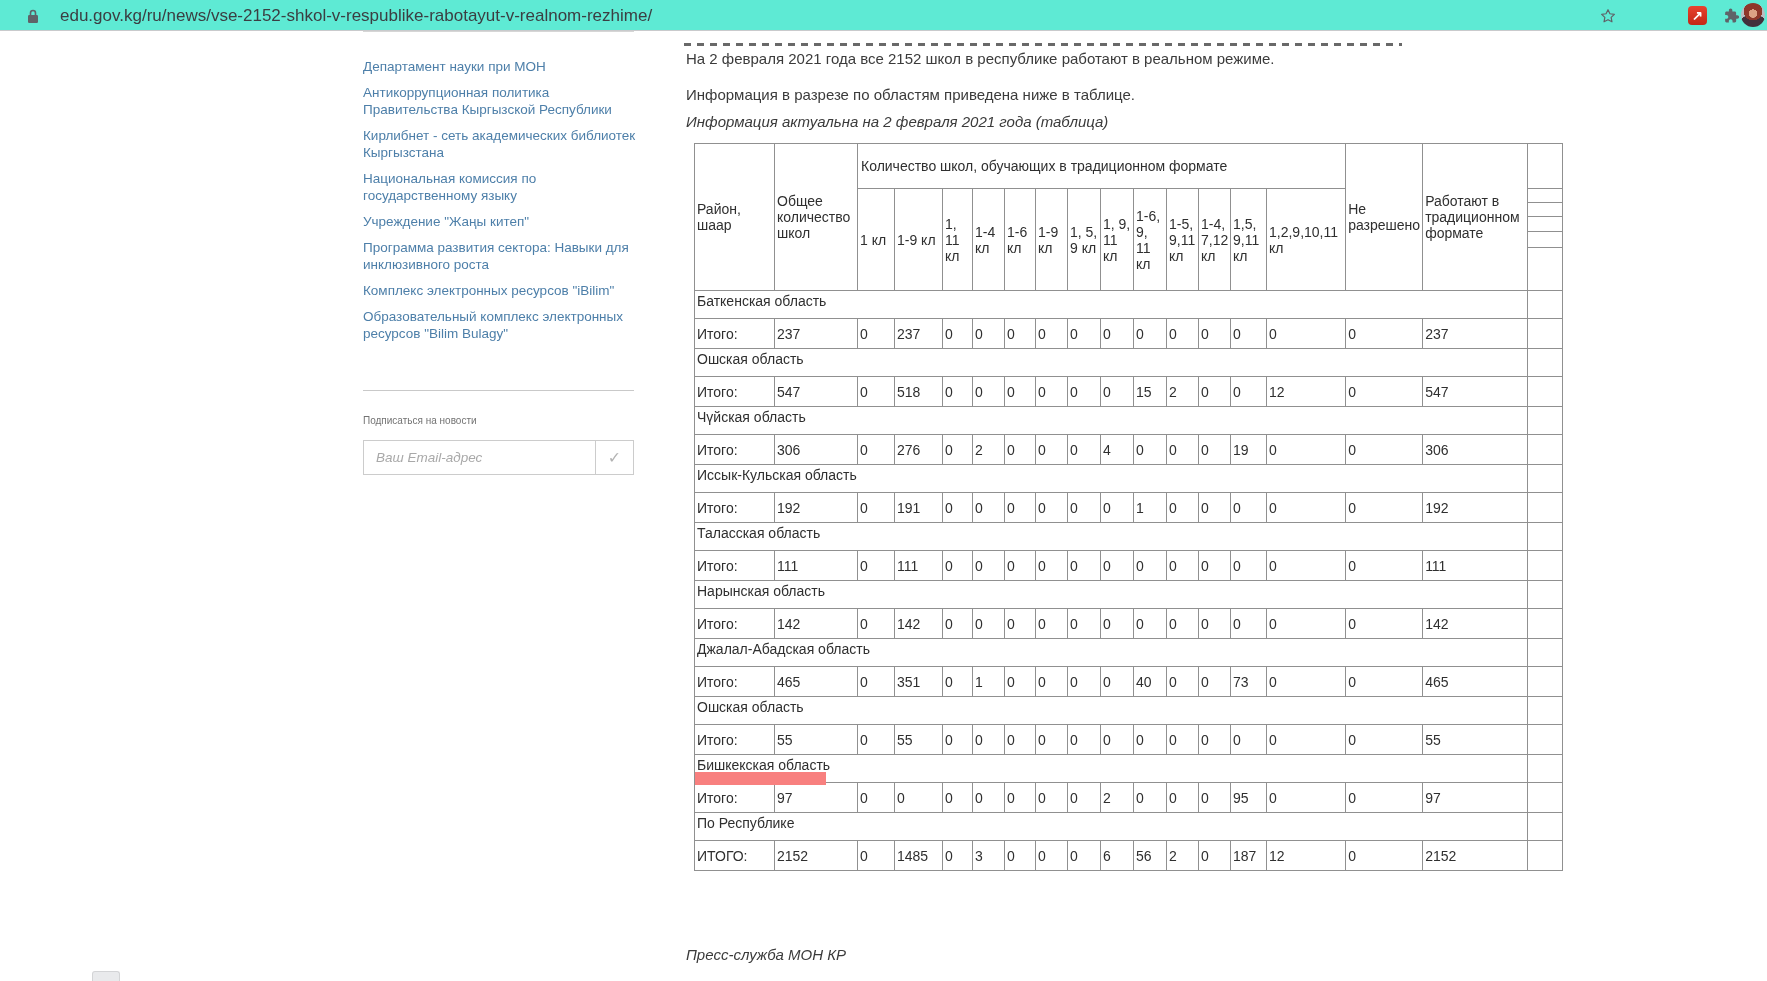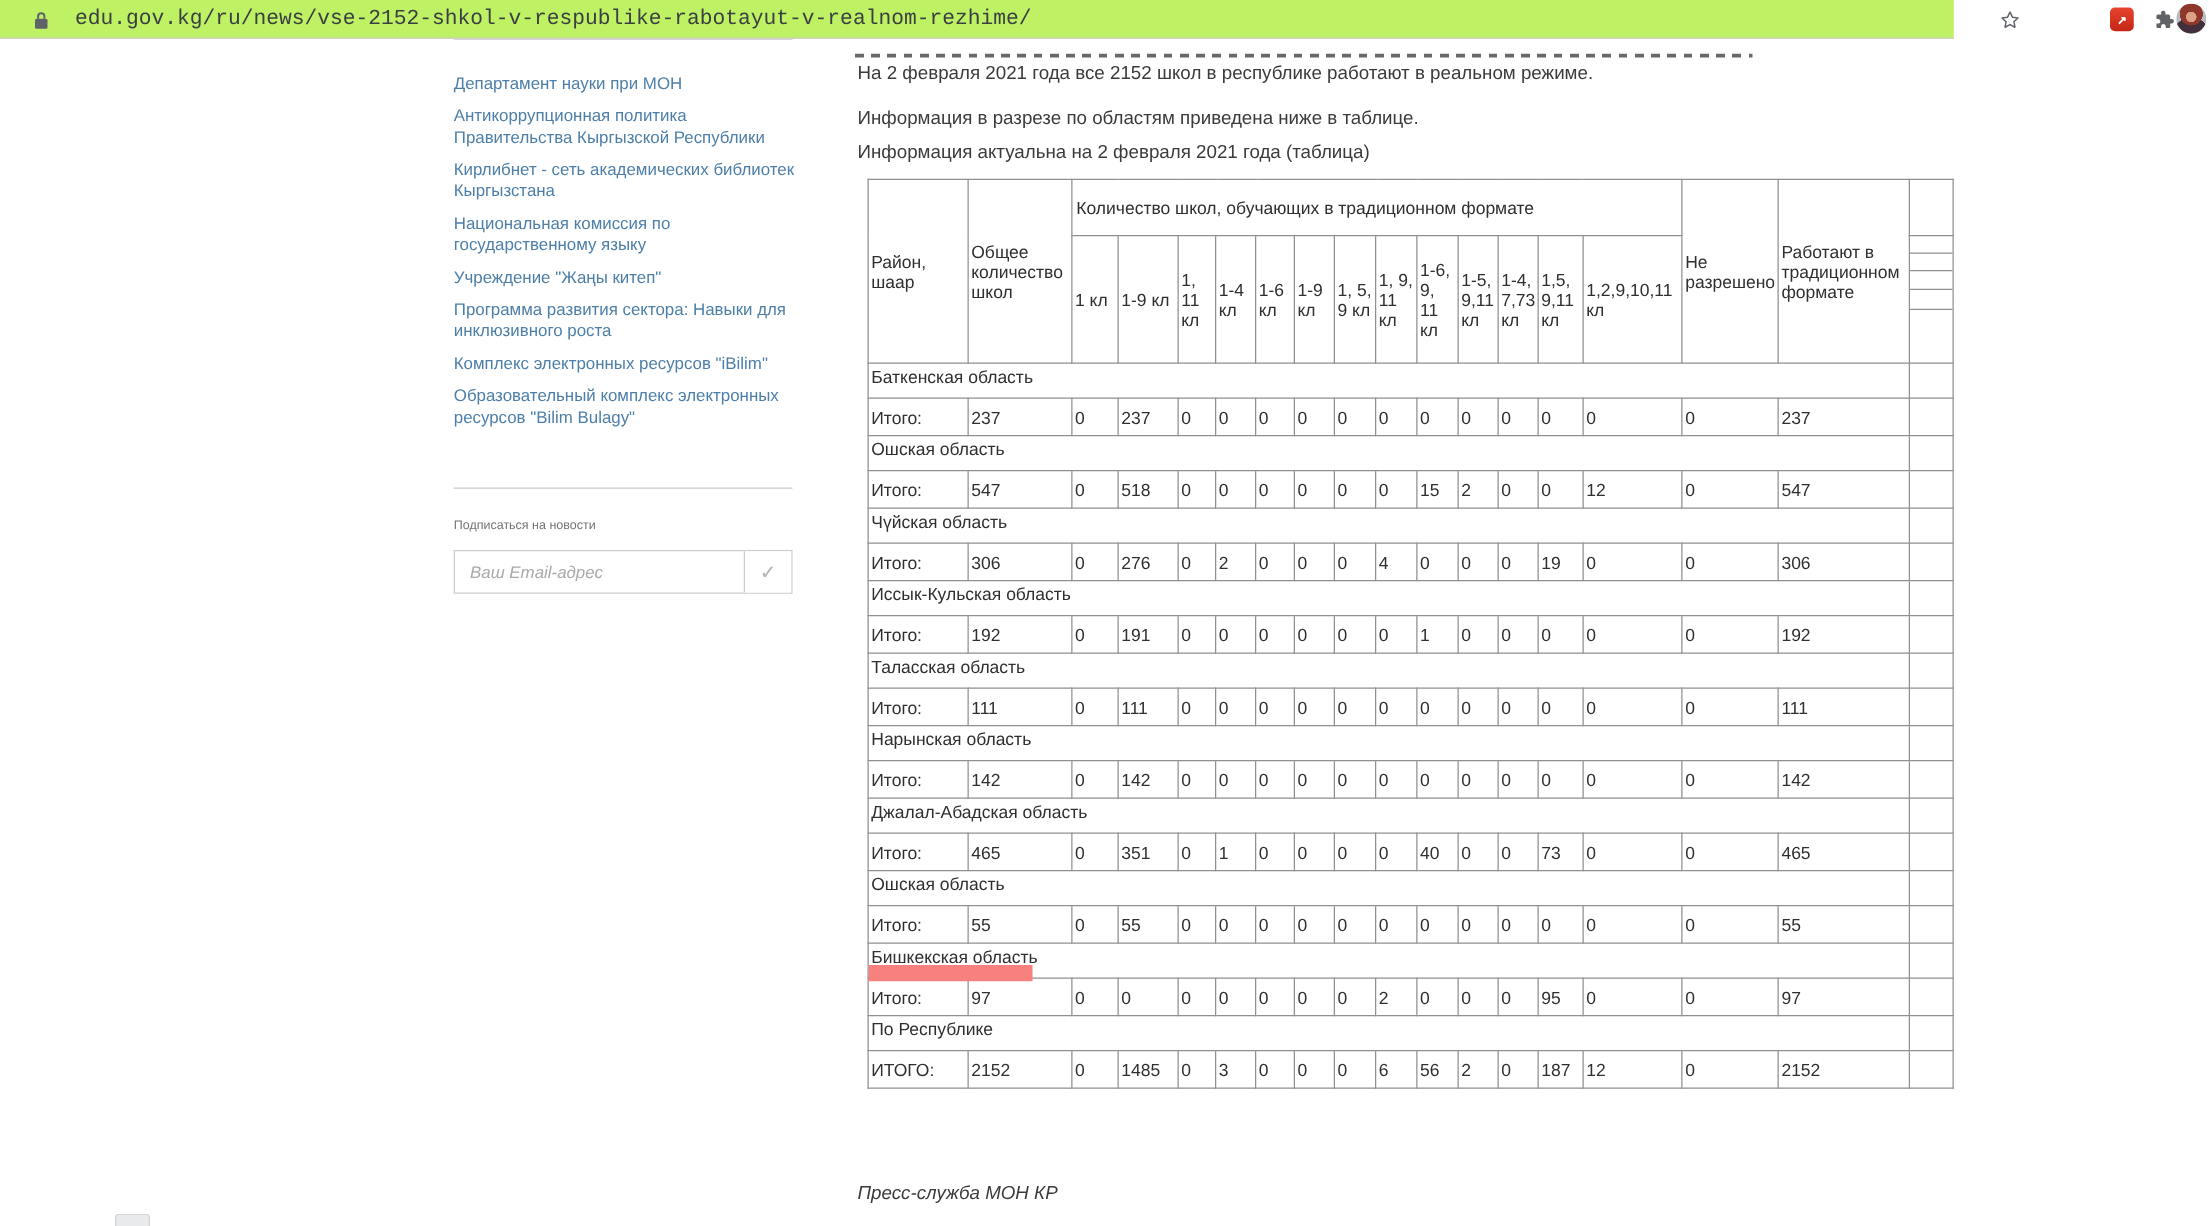--- a/index.html
+++ b/index.html
@@ -4,22 +4,22 @@
 <style>
   * { box-sizing: border-box; }
   html,body { margin:0; padding:0; }
   body {
     width:1767px; height:981px; position:relative; overflow:hidden;
     background:#ffffff; font-family:"Liberation Sans", sans-serif; color:#333;
   }
 
   
   .browser-bar {
-    position:absolute; top:0; left:0; width:1563px; height:31px;
-    background:#bef264; border-bottom:1px solid #c9cacc;font-family:Liberation Mono, monospace;
+    position:absolute; top:0; left:0; width:1767px; height:31px;
+    background:#5eead4; border-bottom:1px solid #c9cacc;
   }
   .lock-wrap { position:absolute; left:26px; top:8px; width:14px; height:16px; }
   .url-text {
     position:absolute; left:60px; top:4px; height:24px; line-height:24px;
     font-size:17px; color:#3b3e42; white-space:nowrap; cursor:text;
   }
   .bar-ico { position:absolute; top:6px; width:20px; height:20px; display:flex; align-items:center; justify-content:center; cursor:pointer; }
   .star-ico   { left:1598px; }
   .ext-red {
     position:absolute; left:1688px; top:6px; width:19px; height:19px; border-radius:4px;
@@ -65,21 +65,21 @@
   
   .article { position:absolute; left:686px; top:0; width:920px; height:981px; }
   .cut-text-line {
     position:absolute; top:43px; left:-2px; width:718px; height:3px;
     background:repeating-linear-gradient(90deg,#4e4e4e 0 7px, rgba(0,0,0,0) 7px 13px);
     opacity:.85;
   }
   .para { position:absolute; left:0; font-size:15px; line-height:18px; color:#3b3b3b; margin:0; white-space:nowrap; }
   .p1 { top:50px; }
   .p2 { top:86px; }
-  .tbl-caption { top:113px; }
+  .tbl-caption { top:113px; font-style:italic; }
   .footer-note { top:946px; font-style:italic; }
 
   
   .schools-table {
     position:absolute; left:8px; top:143px;
     border-collapse:collapse; table-layout:fixed; width:868px;
     font-size:14px; color:#2f2f2f;
   }
   .schools-table td { border:1px solid #909090; padding:0 2px; vertical-align:middle; line-height:16px; }
   tr.hdr-top td { height:45px; }
@@ -194,21 +194,21 @@
         <td>1 кл</td>
           <td>1-9 кл</td>
           <td>1, 11 кл</td>
           <td>1-4 кл</td>
           <td>1-6 кл</td>
           <td>1-9 кл</td>
           <td>1, 5, 9 кл</td>
           <td>1, 9, 11 кл</td>
           <td>1-6, 9, 11 кл</td>
           <td>1-5, 9,11 кл</td>
-          <td>1-4, 7,73 кл</td>
+          <td>1-4, 7,12 кл</td>
           <td>1,5, 9,11 кл</td>
           <td>1,2,9,10,11 кл</td>
           <td class="end-b">
           <div class="seg s1"></div>
             <div class="seg s2"></div>
             <div class="seg s3"></div>
             <div class="seg s4"></div>
             <div class="s5"></div>
         </td>
       </tr>

